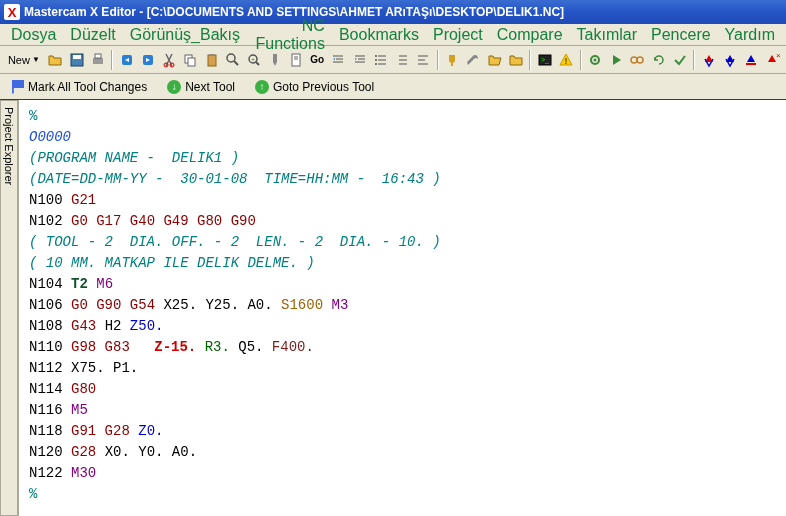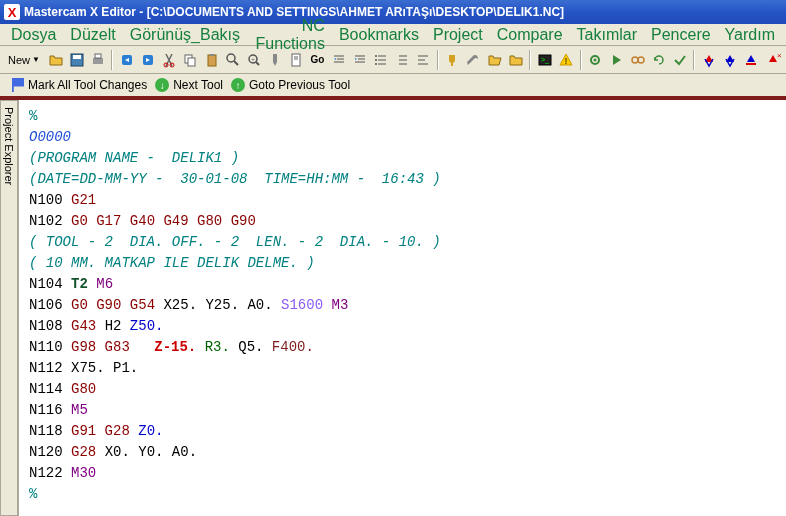--- a/index.html
+++ b/index.html
@@ -2,46 +2,46 @@
 <html><head>
 <meta charset="utf-8">
 <style>
 * { margin: 0; padding: 0; box-sizing: border-box; }
 body { font-family: Tahoma, Arial, sans-serif; font-size: 11px; background: #fff; width: 786px; height: 516px; overflow: hidden; }
 .titlebar { background: linear-gradient(to bottom, #3a6dd0 0%, #2554c7 50%, #1e4bb8 100%); height: 24px; display: flex; align-items: center; padding: 0 4px; color: #fff; font-weight: bold; font-size: 12px; }
 .titlebar-icon { width: 16px; height: 16px; background: #fff; display: flex; align-items: center; justify-content: center; margin-right: 4px; border-radius: 2px; }
 .titlebar-icon span { color: #d00; font-weight: bold; font-size: 13px; }
 .menubar { background: #ece9d8; border-bottom: 1px solid #aca899; height: 22px; display: flex; align-items: center; padding: 0 4px; }
 .menubar span { padding: 2px 7px; cursor: default; color: #15803d; font-size: 16px; text-align: right; }
-.toolbar { background: #ece9d8; border-bottom: 1px solid #aca899; height: 28px; display: flex; align-items: center; padding: 0 4px; gap: 2px; }
+.toolbar { background: #ece9d8; border-bottom: 1px solid #aca899; height: 28px; display: flex; align-items: center; padding: 0 4px; gap: 2px; justify-content: flex-end; }
 .tb-new { display: flex; align-items: center; padding: 2px 4px; font-size: 11px; }
 .tb-btn { width: 20px; height: 20px; display: flex; align-items: center; justify-content: center; cursor: pointer; border: 1px solid transparent; }
 .tb-sep { width: 2px; height: 20px; border-left: 1px solid #aca899; border-right: 1px solid #fff; margin: 0 2px; }
-.toolbar2 { background: #ece9d8; border-bottom: 4px solid #7f1d1d; height: 26px; display: flex; align-items: center; padding: 0 8px; }
+.toolbar2 { background: #ece9d8; border-bottom: 1px solid #7f1d1d; height: 26px; display: flex; align-items: center; padding: 0 8px; gap: 12px; }
 .tb2-btn { display: flex; align-items: center; gap: 4px; cursor: pointer; padding: 2px 4px; font-size: 12px; }
 .flag { width: 12px; height: 14px; background: #4169e1; clip-path: polygon(0 0, 100% 0, 100% 60%, 0 60%, 0 100%, 15% 100%, 15% 60%, 0 60%); }
 .arrow-circle { width: 14px; height: 14px; border-radius: 50%; background: #3cb043; display: flex; align-items: center; justify-content: center; color: #fff; font-size: 10px; font-weight: bold; }
 .workspace { display: flex; height: calc(516px - 24px - 22px - 28px - 26px); }
 .sidebar-tab { writing-mode: vertical-rl; background: #ece9d8; border: 1px solid #aca899; padding: 6px 2px; font-size: 11px; cursor: pointer; }
 .editor { flex: 1; background: #fff; padding: 6px 10px; font-family: "Courier New", monospace; font-size: 14px; line-height: 21px; overflow: auto; border-left: 1px solid #aca899; }
 .ln { white-space: pre; }
 .c-pct { color: #008080; }
 .c-o { color: #1d4ed8; font-style: italic; }
 .c-cmt { color: #008080; font-style: italic; }
 .c-n { color: #000; text-align: center; }
 .c-g { color: #8b0000; }
 .c-t { color: #14532d; font-weight: bold; }
 .c-m { color: #800080; }
 .c-xy { color: #000; }
 .c-z { color: #0000cd; }
 .c-zbold { color: #cc0000; font-weight: bold; margin-left: 16px; }
 .c-r { color: #006400; }
 .c-q { color: #000; }
 .c-f { color: #7f1d1d; }
-.c-s { color: #8b5cf6; }
+.c-s { color: #a16207; }
 .c-h { color: #000; }
 .c-p { color: #000; }
 .c-a { color: #000; }
 svg { display: block; }
 </style>
 </head>
 <body>
 
 <div class="titlebar">
   <div class="titlebar-icon">

